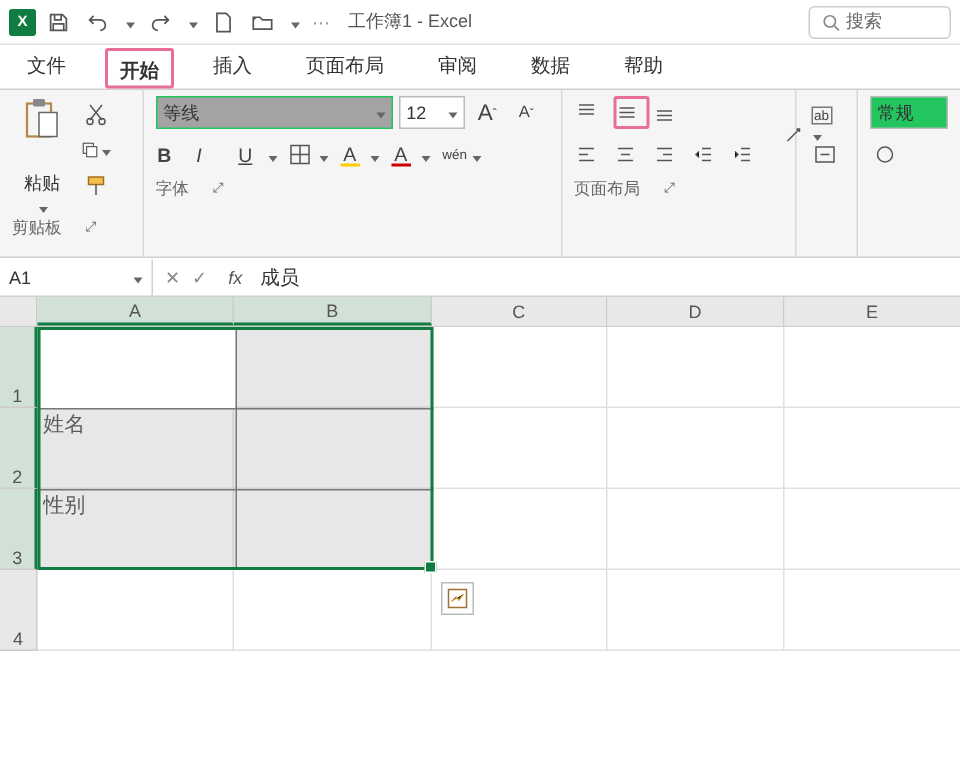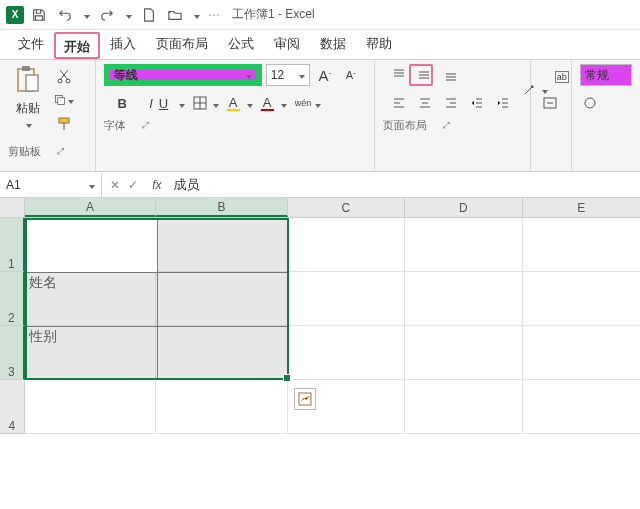--- a/index.html
+++ b/index.html
@@ -8,52 +8,52 @@
   
   .titlebar { height: 30px; background: #fff; display: flex; align-items: center; padding: 0 6px; gap: 4px; border-bottom: 1px solid #e0e0e0; }
   .tb-btn { width: 22px; height: 22px; display: flex; align-items: center; justify-content: center; color: #444; }
   .excel-icon { width: 18px; height: 18px; background: #107c41; border-radius: 2px; color: #fff; font-size: 10px; font-weight: bold; display: flex; align-items: center; justify-content: center; }
   .qat-sep { color: #999; margin: 0 2px; }
   .doc-title { margin-left: 6px; font-size: 12px; color: #555; }
   .search-box { margin-left: auto; display: flex; align-items: center; border: 1px solid #ccc; border-radius: 4px; padding: 2px 8px; height: 22px; width: 95px; color: #666; margin-right: 0; }
   .search-box svg { margin-right: 4px; }
 
   
-  .tabs { height: 30px; display: flex; align-items: flex-end; padding: 0 8px; gap: 0; border-bottom: 1px solid #d0d0d0; }
+  .tabs { height: 30px; display: flex; align-items: flex-end; padding: 0 8px; gap: 16px; border-bottom: 1px solid #d0d0d0; }
   .tab { padding: 6px 10px; font-size: 13px; color: #333; cursor: pointer; }
   .tab.active { font-weight: 600; border-bottom: 3px solid #107c41; padding-bottom: 3px; }
   .tab.highlighted { border: 2px solid #e86f99; border-radius: 2px; padding: 4px 8px 1px 8px; margin-bottom: 0; }
 
   
   .ribbon { height: 112px; background: #f5f5f5; border-bottom: 1px solid #d0d0d0; display: flex; }
   .group { border-right: 1px solid #d8d8d8; padding: 4px 8px 0 8px; display: flex; flex-direction: column; position: relative; }
   .group-label { text-align: center; font-size: 11px; color: #666; padding: 4px 0 2px 0; display: flex; justify-content: flex-start; align-items: center; gap: 16px;}
   .launcher { font-size: 9px; color: #666; }
 
   .clip-top { display: flex; gap: 6px; height: 76px; align-items: flex-start;}
   .paste-big { display: flex; flex-direction: column; align-items: center; width: 40px; }
   .paste-big .ic { width: 32px; height: 32px; display:flex;align-items:center;justify-content:center;}
   .small-col { display: flex; flex-direction: column; gap: 4px; padding-top:2px;}
   .small-col .ic { width: 20px; height: 20px; display:flex;align-items:center;justify-content:center;color:#555;}
 
   .font-group .row1 { display: flex; gap: 4px; align-items: center; margin-bottom: 6px; }
-  .font-name-sel { width: 158px; height: 22px; border: 6px solid #22c55e; background: #d946ef; display: flex; align-items: center; padding: 0 4px; justify-content: space-between; font-size: 12px; font-weight: bold; }
+  .font-name-sel { width: 158px; height: 22px; border: 1px solid #22c55e; background: #a3a3a3; display: flex; align-items: center; padding: 0 4px; justify-content: space-between; font-size: 12px; }
   .font-size-sel { width: 44px; height: 22px; border: 1px solid #bbb; background: #fff; display: flex; align-items: center; padding: 0 4px; justify-content: space-between; font-size: 12px; }
   .abtn { width: 22px; height: 22px; display: flex; align-items: center; justify-content: center; color: #444; }
   .font-group .row2 { display: flex; gap: 2px; align-items: center; }
-  .fbtn { width: 24px; height: 22px; display: flex; align-items: center; justify-content: flex-end; color: #444; font-size: 13px; border:1px solid transparent;}
+  .fbtn { width: 24px; height: 22px; display: flex; align-items: center; justify-content: flex-start; color: #444; font-size: 13px; border:1px solid transparent;}
   .fbtn.dd { width: 32px; justify-content: space-between; padding: 0 2px;}
   .dd-arrow::after { content: ""; border-left: 3px solid transparent; border-right: 3px solid transparent; border-top: 4px solid #666; display: inline-block; margin-left:2px;}
   .underline-a { border-bottom: 2px solid #c00; padding: 0 2px; line-height:1;}
   .underline-y { border-bottom: 2px solid #fc0; padding: 0 2px; line-height:1;}
 
   .align-group .rowA { display: flex; gap: 2px; margin-bottom: 6px; }
   .align-group .rowA .fbtn:nth-child(2){ border: 2px solid #e86f99; border-radius:2px; }
   .orient-col { display:flex; align-items:center; gap: 2px; margin-left:8px;}
-  .num-sel { width:52px; height:22px; border:1px solid #bbb; background:#d946ef; display:flex;align-items:center;padding:0 4px;font-size:12px;}
+  .num-sel { width:52px; height:22px; border:1px solid #bbb; background:#22c55e; display:flex;align-items:center;padding:0 4px;font-size:12px;}
 
   
   .fml-bar { height: 26px; border-bottom: 1px solid #d0d0d0; display: flex; align-items: center; background:#fff;}
   .name-box { width: 102px; height: 24px; border-right: 1px solid #d0d0d0; display: flex; align-items: center; padding: 0 6px; justify-content: space-between; font-size:12px;gap:16px;}
   .fml-btns { display:flex; align-items:center; gap:8px; padding: 0 8px; color:#888;}
   .fx { font-style: italic; font-size: 12px; color:#555; margin: 0 6px;}
   .fml-input { flex:1; padding: 0 6px; font-size: 13px; color:#333;}
 
   
   .grid-area { position: relative; }
@@ -103,46 +103,52 @@
       </svg>
   </div>
   <div class="tb-btn">
     <svg width="14" height="14" viewBox="0 0 16 16">
         <path fill="none" stroke="#555" stroke-width="1.3" d="M1 4h5l2 2h7v7H1z M1 6l2-2"></path>
       </svg>
   </div>
   <span class="qat-sep dd-arrow"></span>
   <span class="qat-sep">⋯</span>
   <span class="doc-title">工作簿1 - Excel</span>
+  <div class="search-box">
+    <svg width="12" height="12" viewBox="0 0 16 16">
+        <circle cx="7" cy="7" r="5" fill="none" stroke="#888" stroke-width="1.5"></circle>
+        <path stroke="#888" stroke-width="1.5" d="M11 11l4 4"></path>
+      </svg>
+    <span>搜索</span>
+  </div>
 </div>
 
 <div class="tabs">
   <div class="tab">文件</div>
   <div class="tab active highlighted">开始</div>
   <div class="tab">插入</div>
   <div class="tab">页面布局</div>
-  <div class="tab">公式</div>
   <div class="tab">审阅</div>
   <div class="tab">数据</div>
   <div class="tab">帮助</div>
 </div>
 
 <div class="ribbon">
 
   <div class="group" style="width:98px">
     <div class="clip-top">
       <div class="paste-big">
         <div class="ic">
           <svg width="26" height="30" viewBox="0 0 26 30">
               <rect x="3" y="4" width="16" height="22" fill="none" stroke="#b58a4a" stroke-width="1.5"></rect>
               <rect x="7" y="1" width="8" height="5" rx="1" fill="#888"></rect>
               <rect x="11" y="10" width="12" height="16" fill="#fff" stroke="#666"></rect>
             </svg>
         </div>
-        <span style="font-size:12px;margin-top:4px">粘贴</span>
+        <span style="font-size:12px;margin-top:18px">粘贴</span>
         <span class="dd-arrow"></span>
       </div>
       <div class="small-col">
         <div class="ic">
             <svg width="16" height="16" viewBox="0 0 16 16">
               <path stroke="#555" fill="none" d="M4 2l8 10M12 2 4 12"></path>
               <circle cx="4" cy="13" r="2" fill="none" stroke="#555"></circle>
               <circle cx="12" cy="13" r="2" fill="none" stroke="#555"></circle>
             </svg>
           </div>

